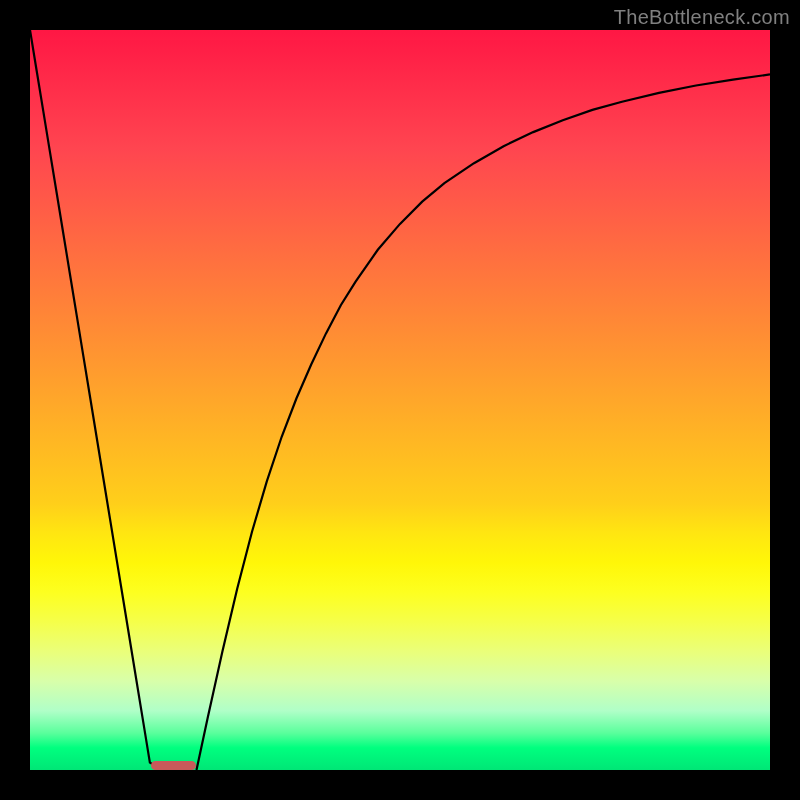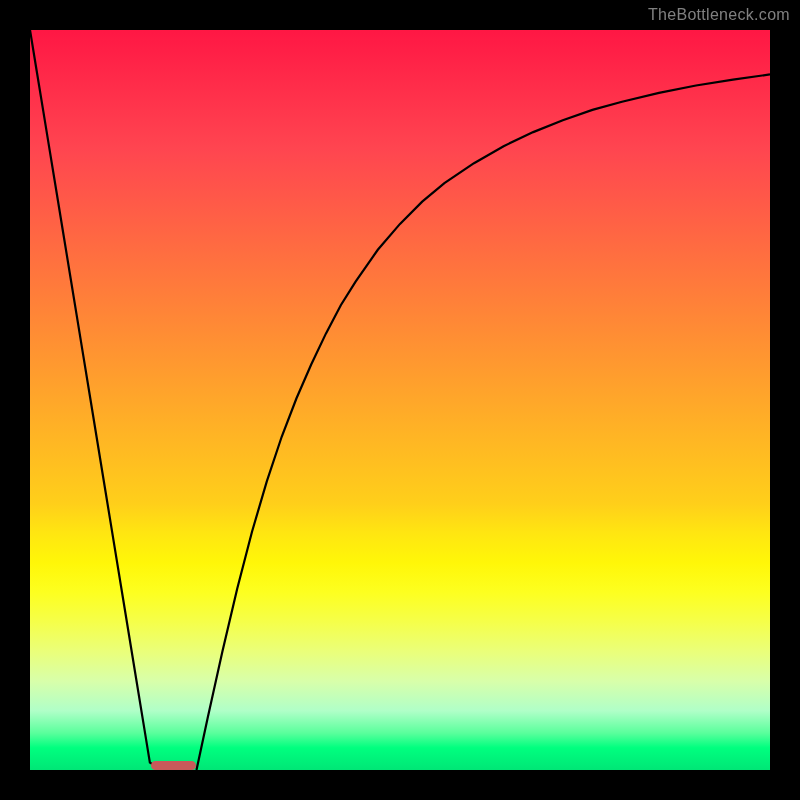--- a/index.html
+++ b/index.html
@@ -36,21 +36,21 @@
       #5aff9c 95%,
       #00ff7f 97%,
       #00e676 100%
     );
   }
   .watermark {
     position: absolute;
     top: 6px;
     right: 10px;
     font-family: Arial, Helvetica, sans-serif;
-    font-size: 16px;
+    font-size: 20px;
     color: #808080;
     font-weight: 500;
     letter-spacing: 0.3px;
     margin-left: 36px;
   }
   .marker {
     position: absolute;
     background: #c85a5a;
     border-radius: 8px;
   }

